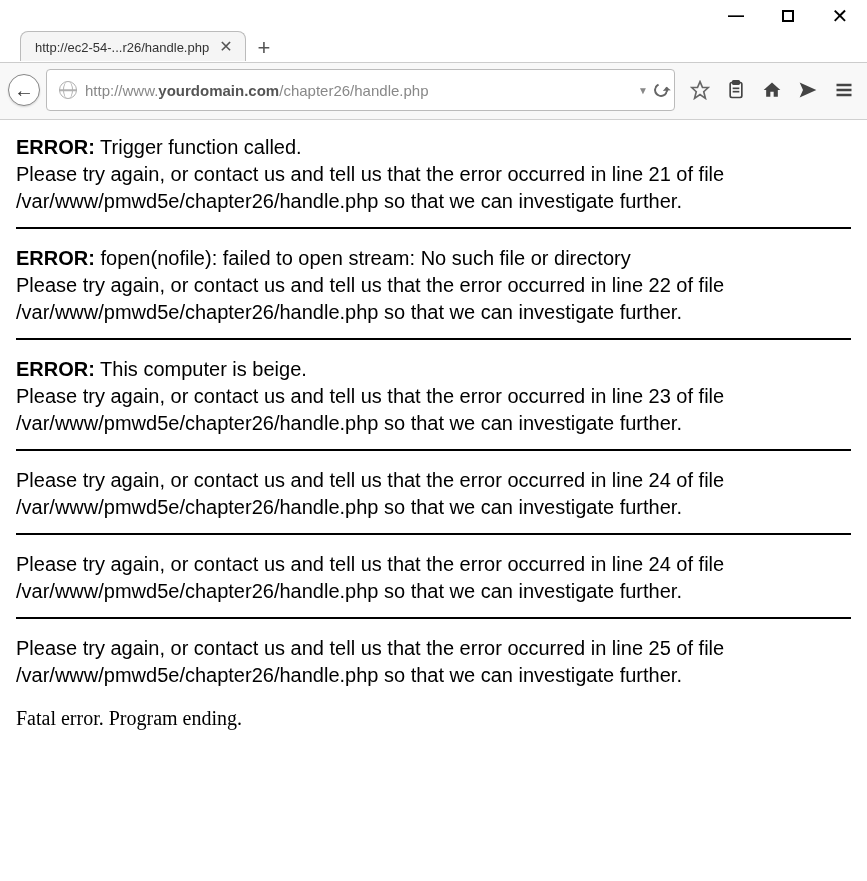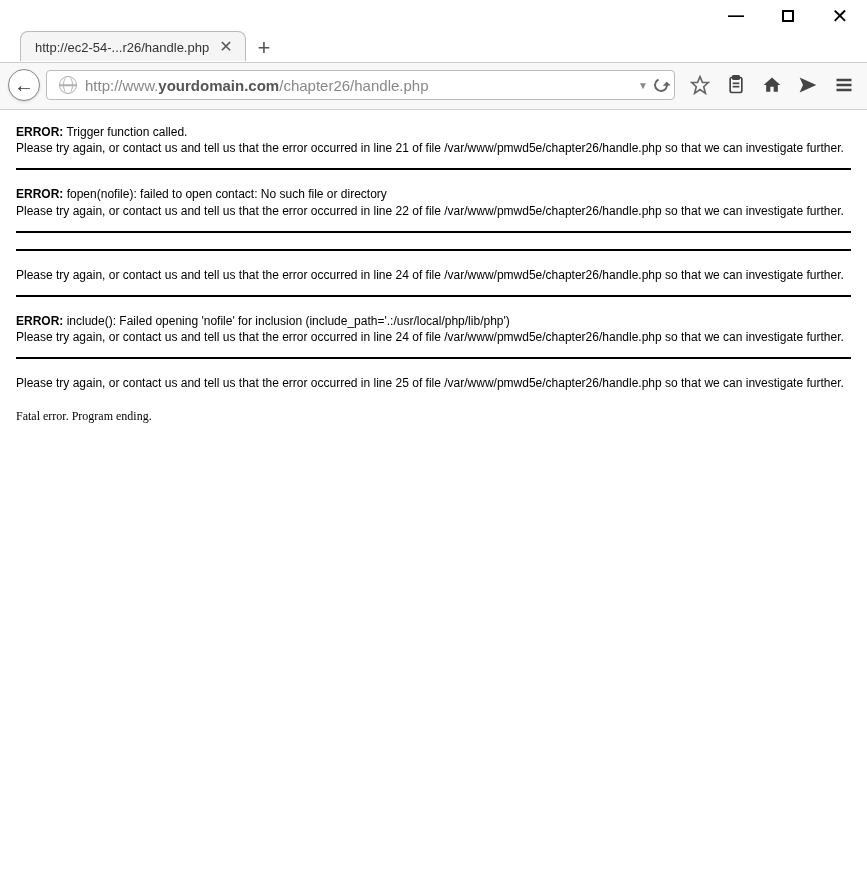--- a/index.html
+++ b/index.html
@@ -117,21 +117,21 @@
       content: '';
       position: absolute;
       top: 50%; left: -1px; right: -1px;
       height: 1.5px; background: #b0b0b0;
       transform: translateY(-50%);
     }
     .url-field {
       flex: 1;
       border: 1px solid #bbb;
       border-radius: 4px;
-      height: 30px;
+      height: 42px;
       display: flex;
       align-items: center;
       padding: 0 6px 0 8px;
       background: #fff;
       gap: 8px;
       overflow: hidden;
     }
     .url-text {
       flex: 1;
       font-size: 15px;
@@ -165,21 +165,21 @@
     }
     .toolbar-icons {
       display: flex;
       align-items: center;
       gap: 14px;
       padding: 0 4px 0 8px;
     }
     .ti { color: #555; cursor: pointer; font-size: 18px; display: flex; align-items: center; justify-content: center; width: 22px; height: 22px; }
     .content {
       padding: 14px 16px;
-      font-size: 12px;
+      font-size: 20px;
       line-height: 1.35;
       color: #000;
     }
     .error-block { margin-bottom: 0; }
     .error-line { }
     .err-label { font-weight: 700; }
     .detail { }
     hr.sep {
       border: none;
       border-top: 2px solid #000;
@@ -255,31 +255,34 @@
 </div>
 
 <div class="content" id="content-root">
 
 <div class="error-block">
       <div class="error-line"><span class="err-label">ERROR:</span><span> Trigger function called.</span></div>
       <div class="detail">Please try again, or contact us and tell us that the error occurred in line 21 of file /var/www/pmwd5e/chapter26/handle.php so that we can investigate further.</div>
     </div>
     <hr class="sep">
     <div class="error-block">
-      <div class="error-line"><span class="err-label">ERROR:</span><span> fopen(nofile): failed to open contact: No such file or directory</span></div>
+      <div class="error-line"><span class="err-label">ERROR:</span><span> fopen(nofile): failed to open stream: No such file or directory</span></div>
       <div class="detail">Please try again, or contact us and tell us that the error occurred in line 22 of file /var/www/pmwd5e/chapter26/handle.php so that we can investigate further.</div>
     </div>
     <hr class="sep">
+    <div class="error-block">
+      <div class="error-line"><span class="err-label">ERROR:</span><span> This computer is beige.</span></div>
+      <div class="detail">Please try again, or contact us and tell us that the error occurred in line 23 of file /var/www/pmwd5e/chapter26/handle.php so that we can investigate further.</div>
+    </div>
     <hr class="sep">
     <div class="error-block">
       <div class="detail">Please try again, or contact us and tell us that the error occurred in line 24 of file /var/www/pmwd5e/chapter26/handle.php so that we can investigate further.</div>
     </div>
     <hr class="sep">
     <div class="error-block">
-      <div class="error-line"><span class="err-label">ERROR:</span><span> include(): Failed opening 'nofile' for inclusion (include_path='.:/usr/local/php/lib/php')</span></div>
       <div class="detail">Please try again, or contact us and tell us that the error occurred in line 24 of file /var/www/pmwd5e/chapter26/handle.php so that we can investigate further.</div>
     </div>
     <hr class="sep">
     <div class="error-block">
       <div class="detail">Please try again, or contact us and tell us that the error occurred in line 25 of file /var/www/pmwd5e/chapter26/handle.php so that we can investigate further.</div>
     </div>
     <div class="fatal">Fatal error. Program ending.</div>
   </div>
 
 </body></html>

